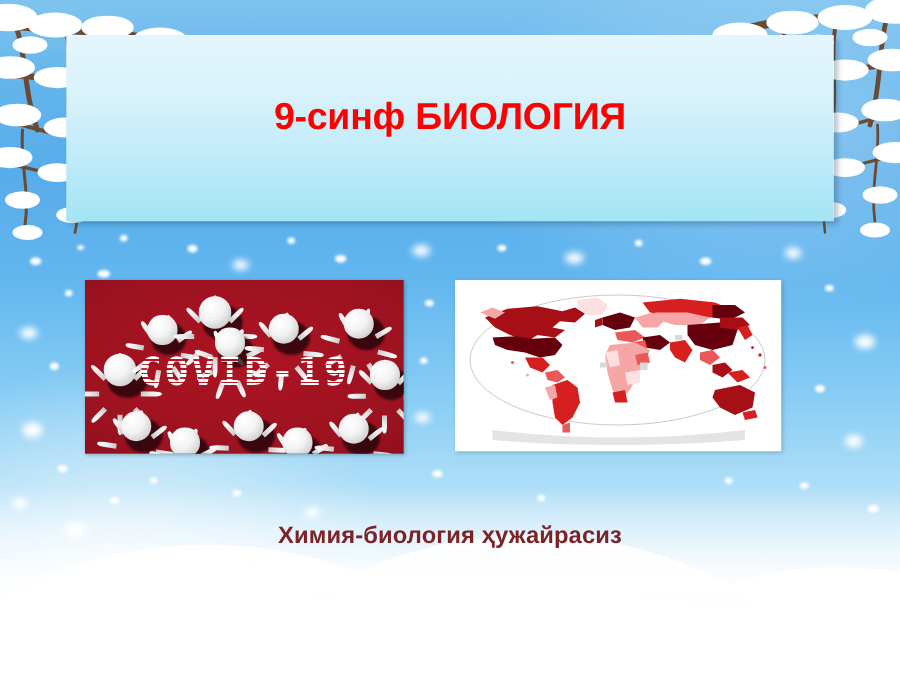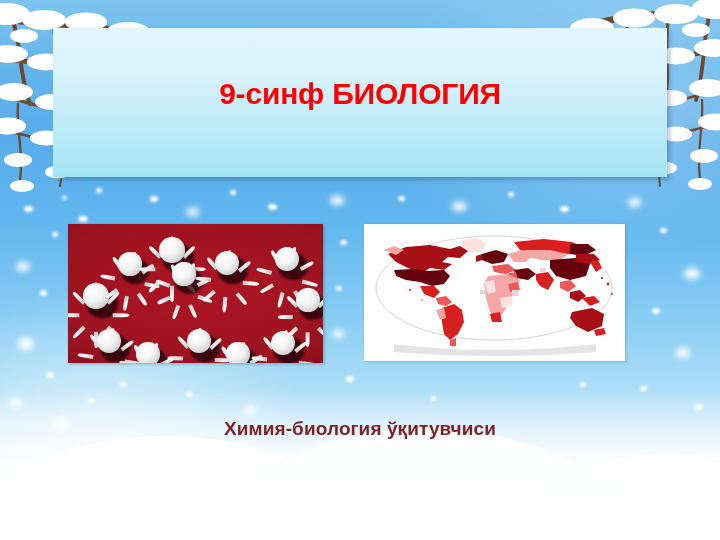--- a/index.html
+++ b/index.html
@@ -488,20 +488,21 @@
         <div class="spike" style="transform:rotate(6deg)   translateY(-86%) scaleY(.85);"></div>
         <div class="spike" style="transform:rotate(51deg)  translateY(-86%) scaleY(.8);"></div>
         <div class="spike" style="transform:rotate(96deg)  translateY(-86%) scaleY(.9);"></div>
 
         <div class="spike" style="transform:rotate(276deg) translateY(-86%) scaleY(.86);"></div>
         <div class="spike" style="transform:rotate(321deg) translateY(-86%) scaleY(.8);"></div>
       </div>
       <div class="body"></div>
     </div>
 
+    <div class="covid-word">COVID-19</div>
   </div>
 
   <div class="map-img">
     <svg viewBox="0 0 261 137" preserveAspectRatio="none" aria-hidden="true">
       <rect x="0" y="0" width="261" height="137" fill="#ffffff"></rect>
 
       <ellipse cx="130" cy="64" rx="118" ry="52" fill="none" stroke="#c9c9c9" stroke-width="0.8"></ellipse>
 
       <path d="M24 30 L42 23 L66 21 L86 25 L96 22 L104 27 L96 34 L84 33 L78 38 L88 40 L80 46 L66 44 L58 49 L44 44 L32 38 Z" fill="#a50f15"></path>
       <path d="M30 46 L48 45 L62 47 L80 46 L86 52 L80 60 L68 62 L56 58 L42 56 L32 52 Z" fill="#67000d"></path>
@@ -553,16 +554,16 @@
       <circle cx="248" cy="70" r="1.2" fill="#ea5858"></circle>
       <circle cx="58" cy="76" r="1.2" fill="#f6a6a6"></circle>
       <circle cx="46" cy="66" r="1.2" fill="#ea5858"></circle>
       <circle cx="238" cy="54" r="1.1" fill="#a50f15"></circle>
 
       <path d="M30 120 Q 130 132, 232 120 L 232 128 Q 130 136, 30 128 Z" fill="#e4e4e4"></path>
     </svg>
   </div>
 
   <div class="footer">
-    <div class="footer-line">Химия-биология ўқитувчиси</div>
+    <div class="footer-line">Химия-биология ҳужайрасиз</div>
   </div>
 
 </div>
 
 </body></html>

